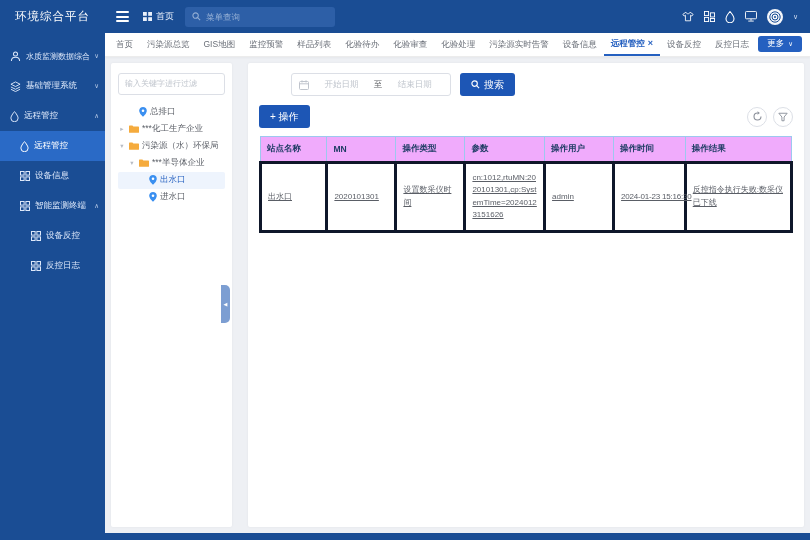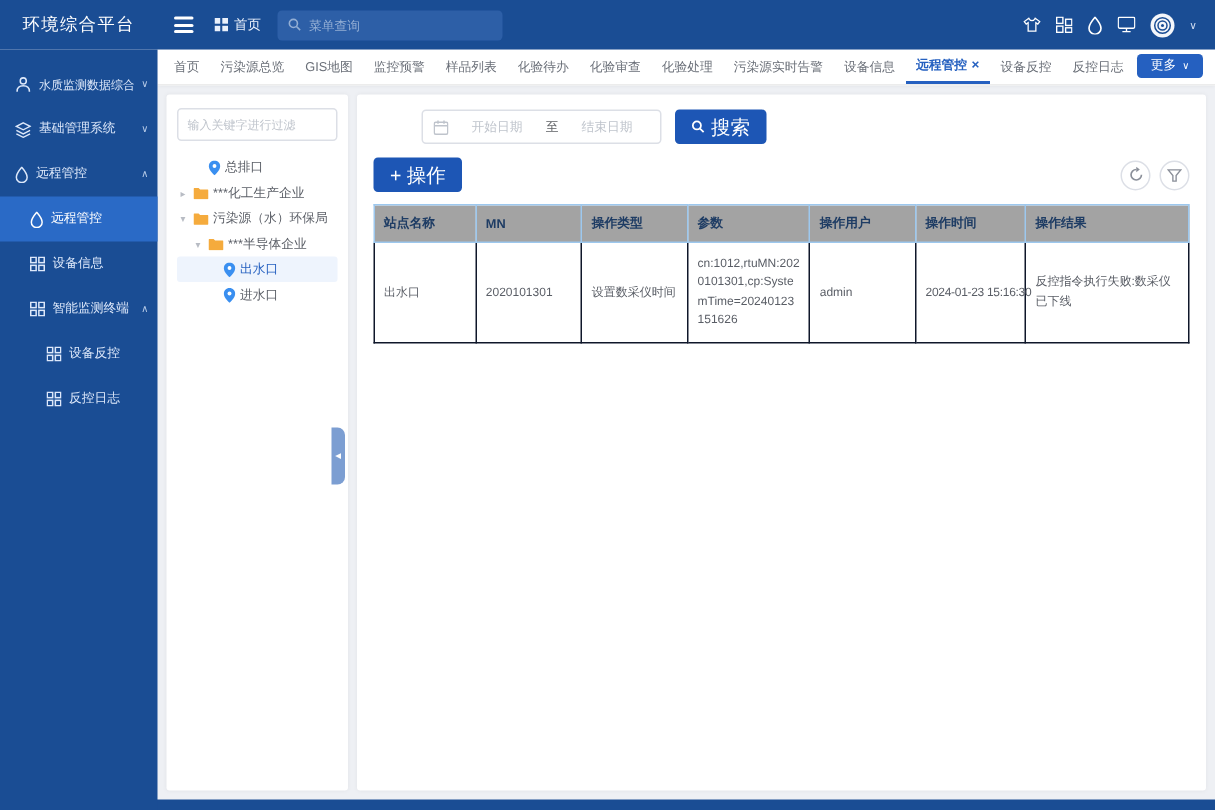--- a/index.html
+++ b/index.html
@@ -34,47 +34,47 @@
 
   
   .tabbar { position:absolute; top:33px; left:105px; right:0; height:24px; background:#fff; display:flex; align-items:stretch; padding:0 8px 0 4px; border-bottom:1px solid #ececec; box-shadow:0 1px 2px rgba(0,0,0,.04); z-index:3; }
   .tab { display:flex; align-items:center; gap:3px; padding:0 7px; font-size:8.5px; color:#6a6f78; cursor:pointer; white-space:nowrap; }
   .tab.active { color:#2560c0; border-bottom:2px solid #2560c0; font-weight:bold; }
   .tab-close { font-size:9px; color:#2560c0; cursor:pointer; line-height:1; }
   .more-btn { margin:3px 0 4px auto; background:#2560c0; color:#fff; font-size:8.5px; border:none; border-radius:3px; padding:0 9px; display:flex; align-items:center; gap:4px; cursor:pointer; font-family:inherit; }
   .more-btn .chev { font-size:6.5px; }
 
   
-  .content { position:absolute; top:57px; left:105px; right:0; bottom:7px; padding:6px; display:flex; gap:6px; }
+  .content { position:absolute; top:57px; left:105px; right:0; bottom:7px; padding:6px; display:flex; gap:16px; }
 
   .tree-panel { width:121px; background:#fff; border-radius:2px; padding:9px 7px; box-shadow:0 0 3px rgba(0,0,0,.05); overflow:hidden; }
   .filter-input { width:100%; height:22px; border:1px solid #dcdfe6; border-radius:3px; padding:0 6px; font-size:8px; color:#606266; outline:none; font-family:inherit; }
   .filter-input::placeholder { color:#bfc4cc; }
   .tree { margin-top:9px; }
   .tree-node { height:17px; display:flex; align-items:center; gap:3px; font-size:8.5px; color:#5a5e66; cursor:pointer; white-space:nowrap; overflow:hidden; border-radius:2px; padding-right:2px; }
   .tree-node .caret { width:8px; font-size:6.5px; color:#b8bcc4; flex:0 0 auto; text-align:center; }
   .tree-node.selected { background:#eef4fd; color:#2560c0; }
   .tn-ic { flex:0 0 auto; display:flex; align-items:center; }
   .ind-1 { padding-left:10px; } .ind-2 { padding-left:20px; }
 
   .collapse-handle { position:absolute; left:116px; top:228px; width:9px; height:38px; background:#7c9ed2; border-radius:0 5px 5px 0; display:flex; align-items:center; justify-content:center; color:#fff; font-size:5px; cursor:pointer; z-index:2; }
 
   .main-panel { flex:1; background:#fff; border-radius:2px; padding:10px 11px; box-shadow:0 0 3px rgba(0,0,0,.05); overflow:hidden; }
   .filter-row { display:flex; align-items:center; gap:9px;margin-left:32px; }
   .date-range { width:160px; height:23px; border:1px solid #dcdfe6; border-radius:3px; display:flex; align-items:center; padding:0 7px; gap:4px; font-size:8.5px; background:#fff; cursor:pointer; }
   .dr-ph { color:#bfc4cc; flex:1; text-align:center; }
   .dr-sep { color:#606266; flex:0 0 auto; }
-  .btn-primary { background:#1d56b5; color:#fff; border:none; border-radius:3px; height:23px; padding:0 11px; font-size:13px; display:inline-flex; align-items:center; gap:4px; cursor:pointer; font-family:inherit; }
+  .btn-primary { background:#1d56b5; color:#fff; border:none; border-radius:3px; height:23px; padding:0 11px; font-size:10px; display:inline-flex; align-items:center; gap:4px; cursor:pointer; font-family:inherit; }
   .op-row { margin-top:9px; display:flex; align-items:center; }
   .circle-btns { margin-left:auto; display:flex; gap:6px; }
   .circle-btn { width:20px; height:20px; border-radius:50%; border:1px solid #dcdfe6; background:#fff; display:flex; align-items:center; justify-content:center; cursor:pointer; }
 
   table.grid { margin-top:8px; width:100%; border-collapse:collapse; table-layout:fixed; }
-  table.grid th { background:#a3a3a3; color:#1e3c64; font-size:8.5px; font-weight:bold; text-align:left; padding:6px 6px; border:1px solid #9dc8ee; }
-  table.grid td { color:#5a5e66; font-size:8px; padding:8px 6px; border:1px solid #0f172a; vertical-align:middle; line-height:1.55; }
+  table.grid th { background:#f0abfc; color:#1e3c64; font-size:8.5px; font-weight:bold; text-align:left; padding:6px 6px; border:1px solid #9dc8ee; }
+  table.grid td { color:#5a5e66; font-size:8px; padding:8px 6px; border:3px solid #0f172a; vertical-align:middle; line-height:1.55;text-decoration:underline; }
   td.brk { word-break:break-all; }
   td.nowrap { white-space:nowrap; font-size:7.5px; letter-spacing:-0.2px; }
 
   .footer-bar { position:absolute; left:0; bottom:0; width:810px; height:7px; background:#1a4d94; }
 
   svg { display:block; }
 </style>
 </head>
 <body>
 

